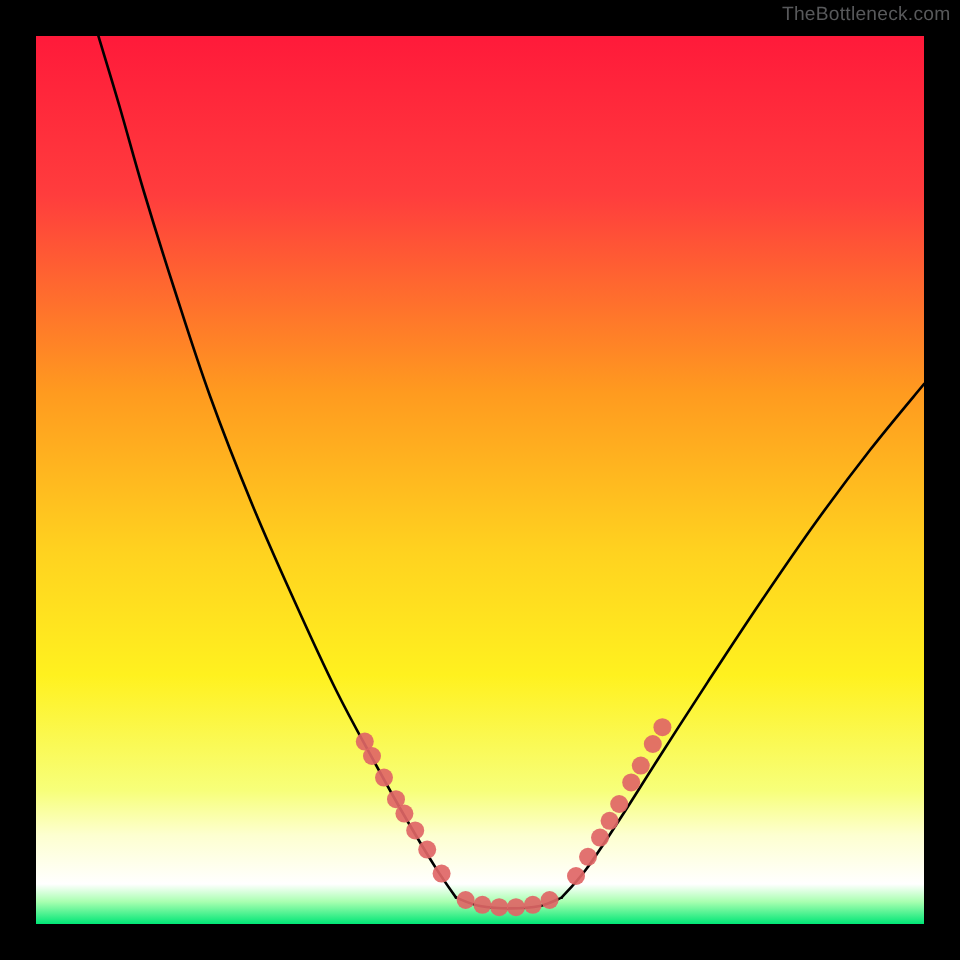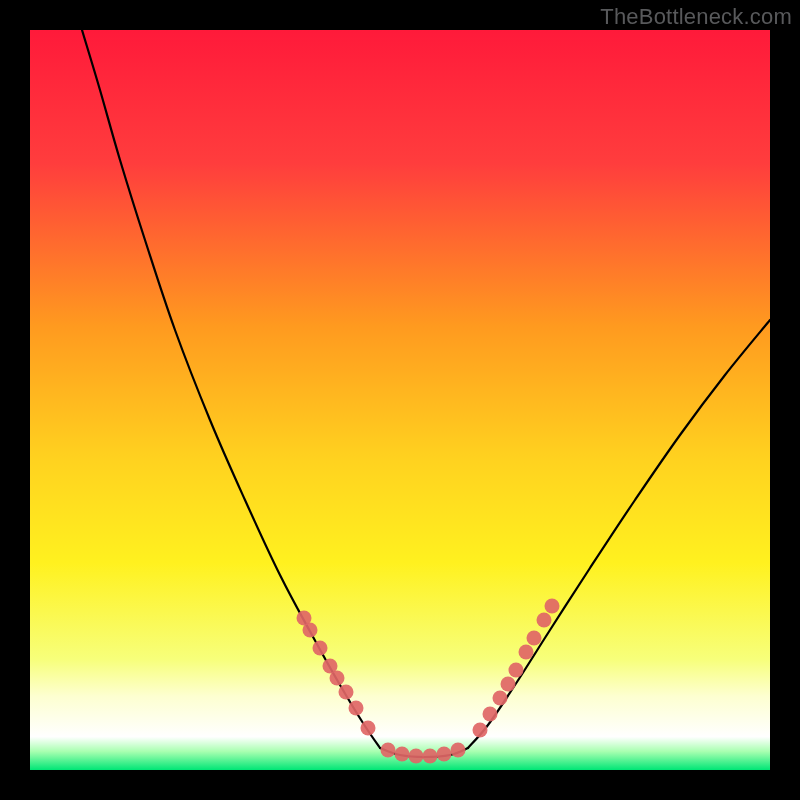--- a/index.html
+++ b/index.html
@@ -25,21 +25,21 @@
     left: 30px;
     width: 740px;
     height: 740px;
     overflow: hidden;
   }
   .watermark {
     position: absolute;
     top: 4px;
     right: 8px;
     color: #58595b;
-    font-size: 22px;
+    font-size: 16px;
     font-weight: 500;
     letter-spacing: 0.2px;
   }
   svg {
     display: block;
   }
 </style>
 </head>
 <body>
 

